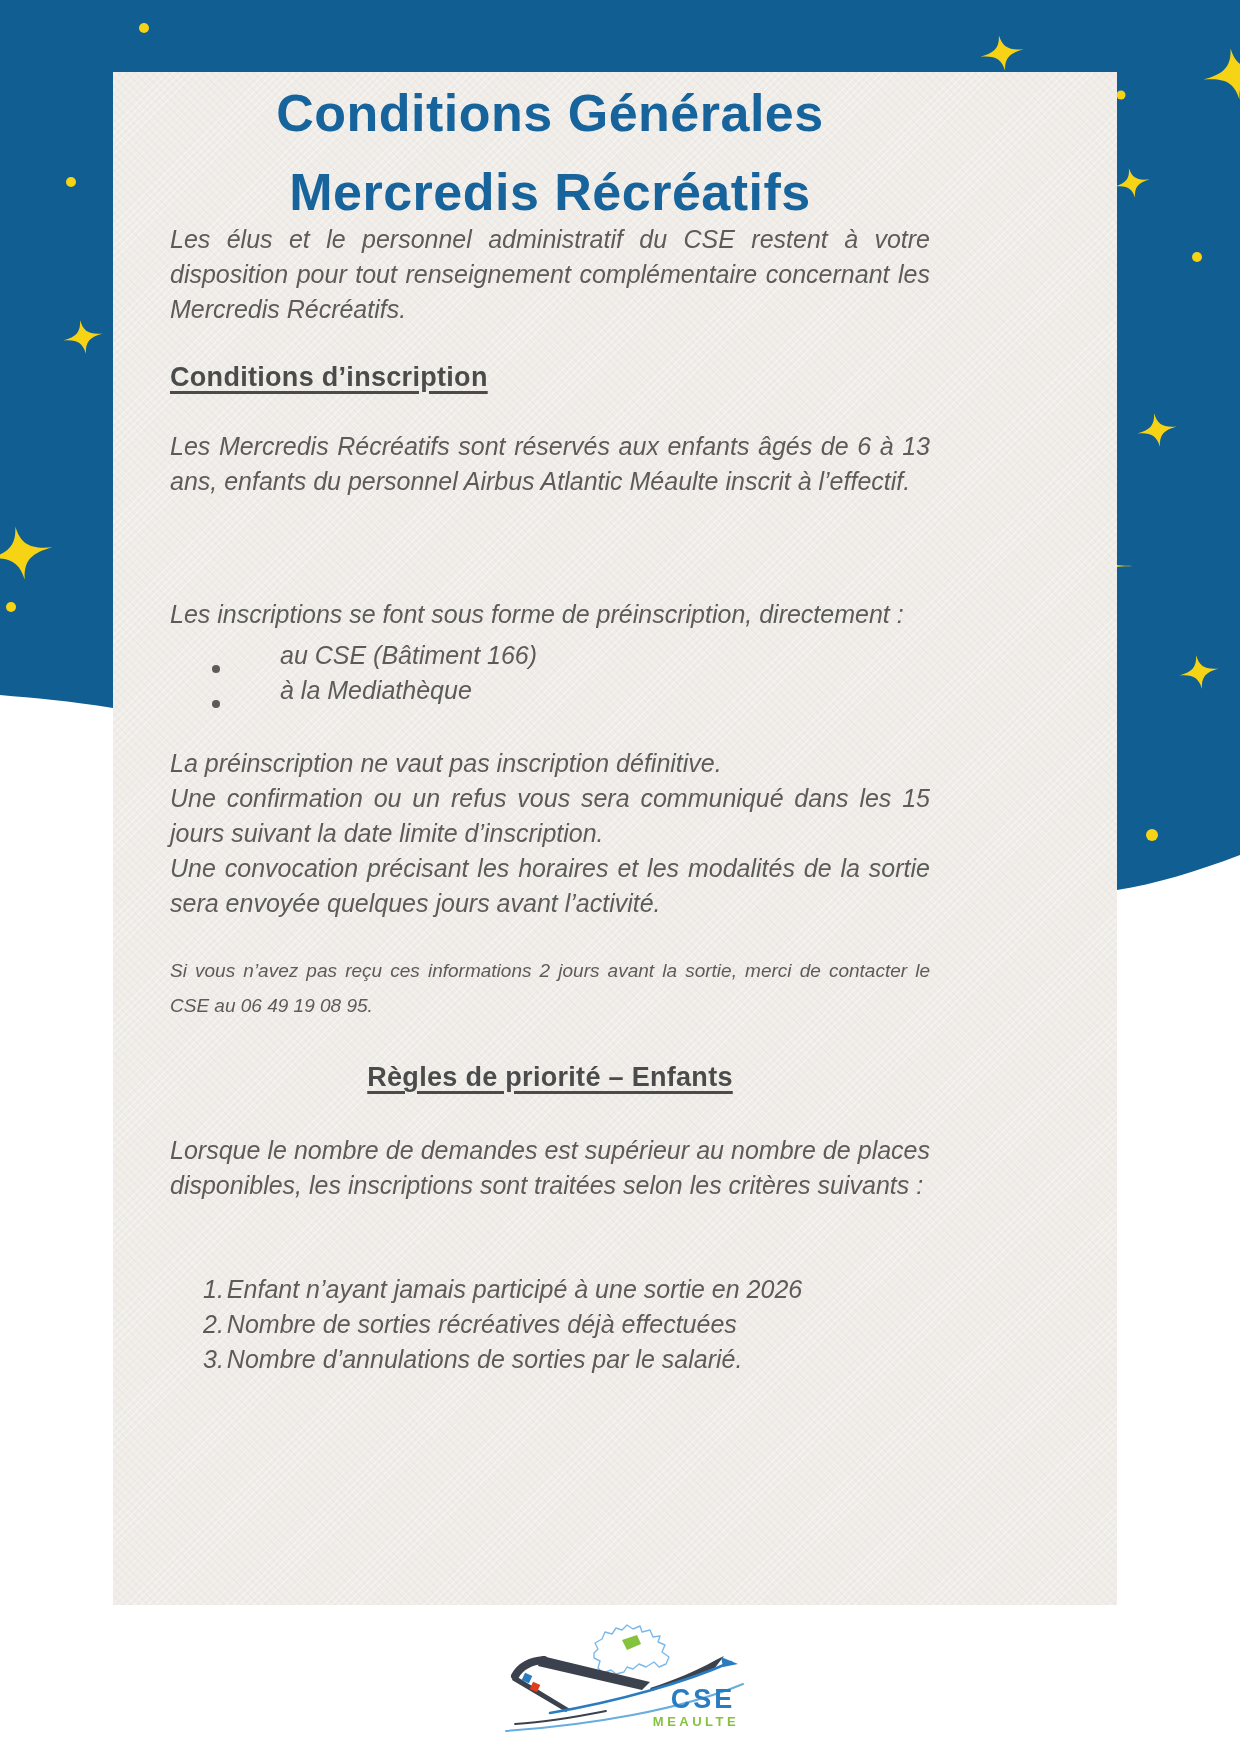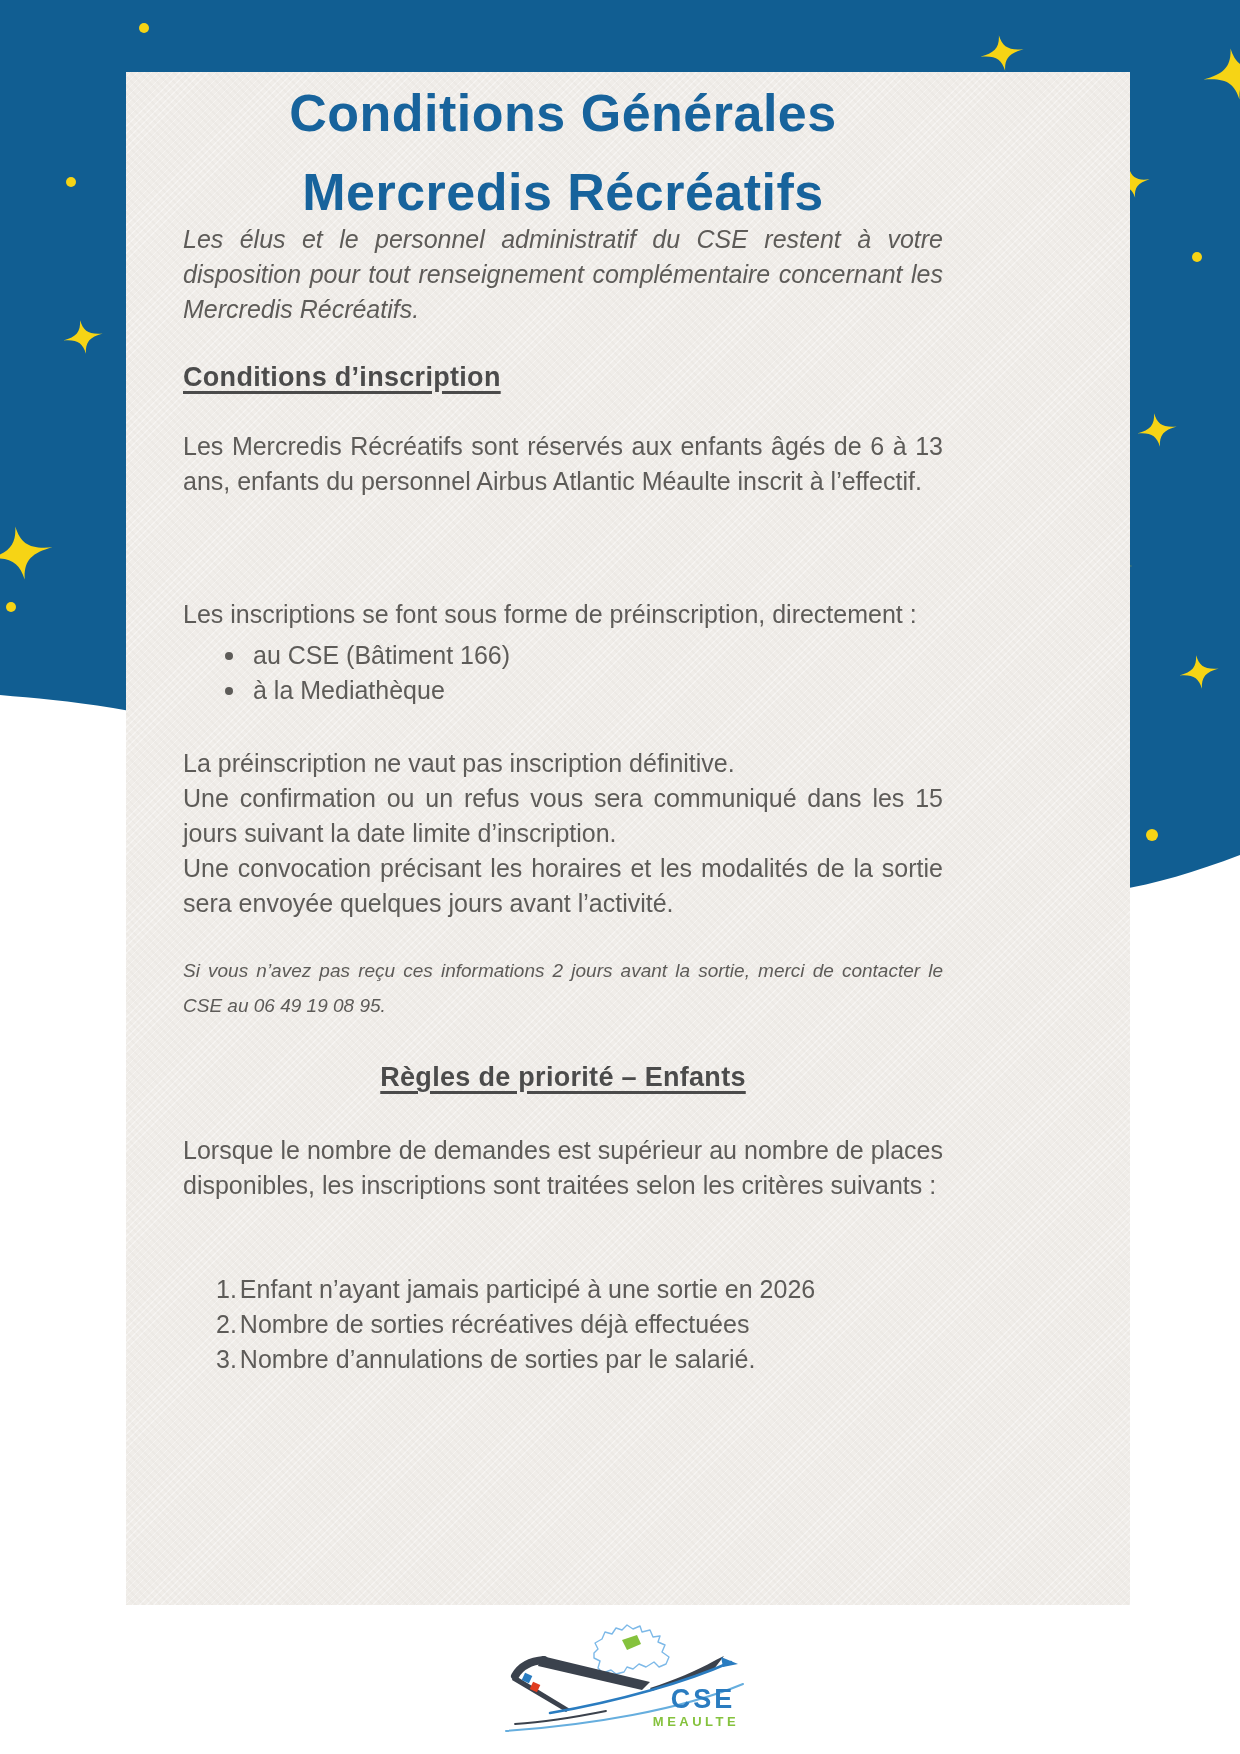--- a/index.html
+++ b/index.html
@@ -12,21 +12,21 @@
   }
   .stage{position:absolute;inset:0;}
 
   
   .sky{position:absolute;left:0;top:0;z-index:1;}
   .sky-fill{fill:var(--sky);}
   .star{fill:var(--star);}
 
   
   .paper{
-    position:absolute;left:126px;top:72px;width:1004px;height:1533px;
+    position:absolute;left:113px;top:72px;width:1004px;height:1533px;
     background-color:var(--paper);
     background-image:
       repeating-linear-gradient(45deg, rgba(120,110,100,0.03) 0 2px, transparent 2px 6px),
       repeating-linear-gradient(-45deg, rgba(255,255,255,0.4) 0 1px, transparent 1px 5px);
     z-index:2;
   }
   .paper > *{position:absolute;left:57px;width:760px;margin:0;}
 
   .title{
     top:2px;text-align:center;
@@ -42,35 +42,35 @@
   }
   .heading{
     font-size:27px;font-weight:700;color:var(--heading);
     text-decoration:underline;text-decoration-thickness:2.5px;text-underline-offset:5px;
     letter-spacing:0.3px;
   }
   .h1pos{top:290px;}
   .h2pos{top:990px;text-align:center;}
 
   .body, .bullets, .numlist{
-    font-size:25px;line-height:35px;color:var(--body);text-align:justify;
+    font-size:25px;line-height:35px;color:var(--body);text-align:justify;font-style:italic;
   }
   .p1pos{top:357px;}
   .p2pos{top:497px;margin-top:28px;}
   .p3pos{top:674px;}
   .p4pos{top:1061px;}
   .p3pos p{margin:0;}
 
   .note{
     top:881px;font-style:italic;
     font-size:19px;line-height:35px;text-align:justify;color:var(--body);
   }
 
   .bullets{top:566px;list-style:none;padding:0 0 0 42px;}
-  .bullets li{display:flex;align-items:center;}
+  .bullets li{display:flex;align-items:flex-end;gap:40px;}
   .bullet-dot{
     display:inline-block;width:8px;height:8px;border-radius:50%;
     background:var(--body);margin-right:20px;flex:0 0 auto;
   }
 
   .numlist{top:1200px;list-style:none;padding:0 0 0 33px;counter-reset:item;text-align:left;}
   .numlist li::before{
     counter-increment:item;content:counter(item) ".";
     margin-right:3px;
   }

